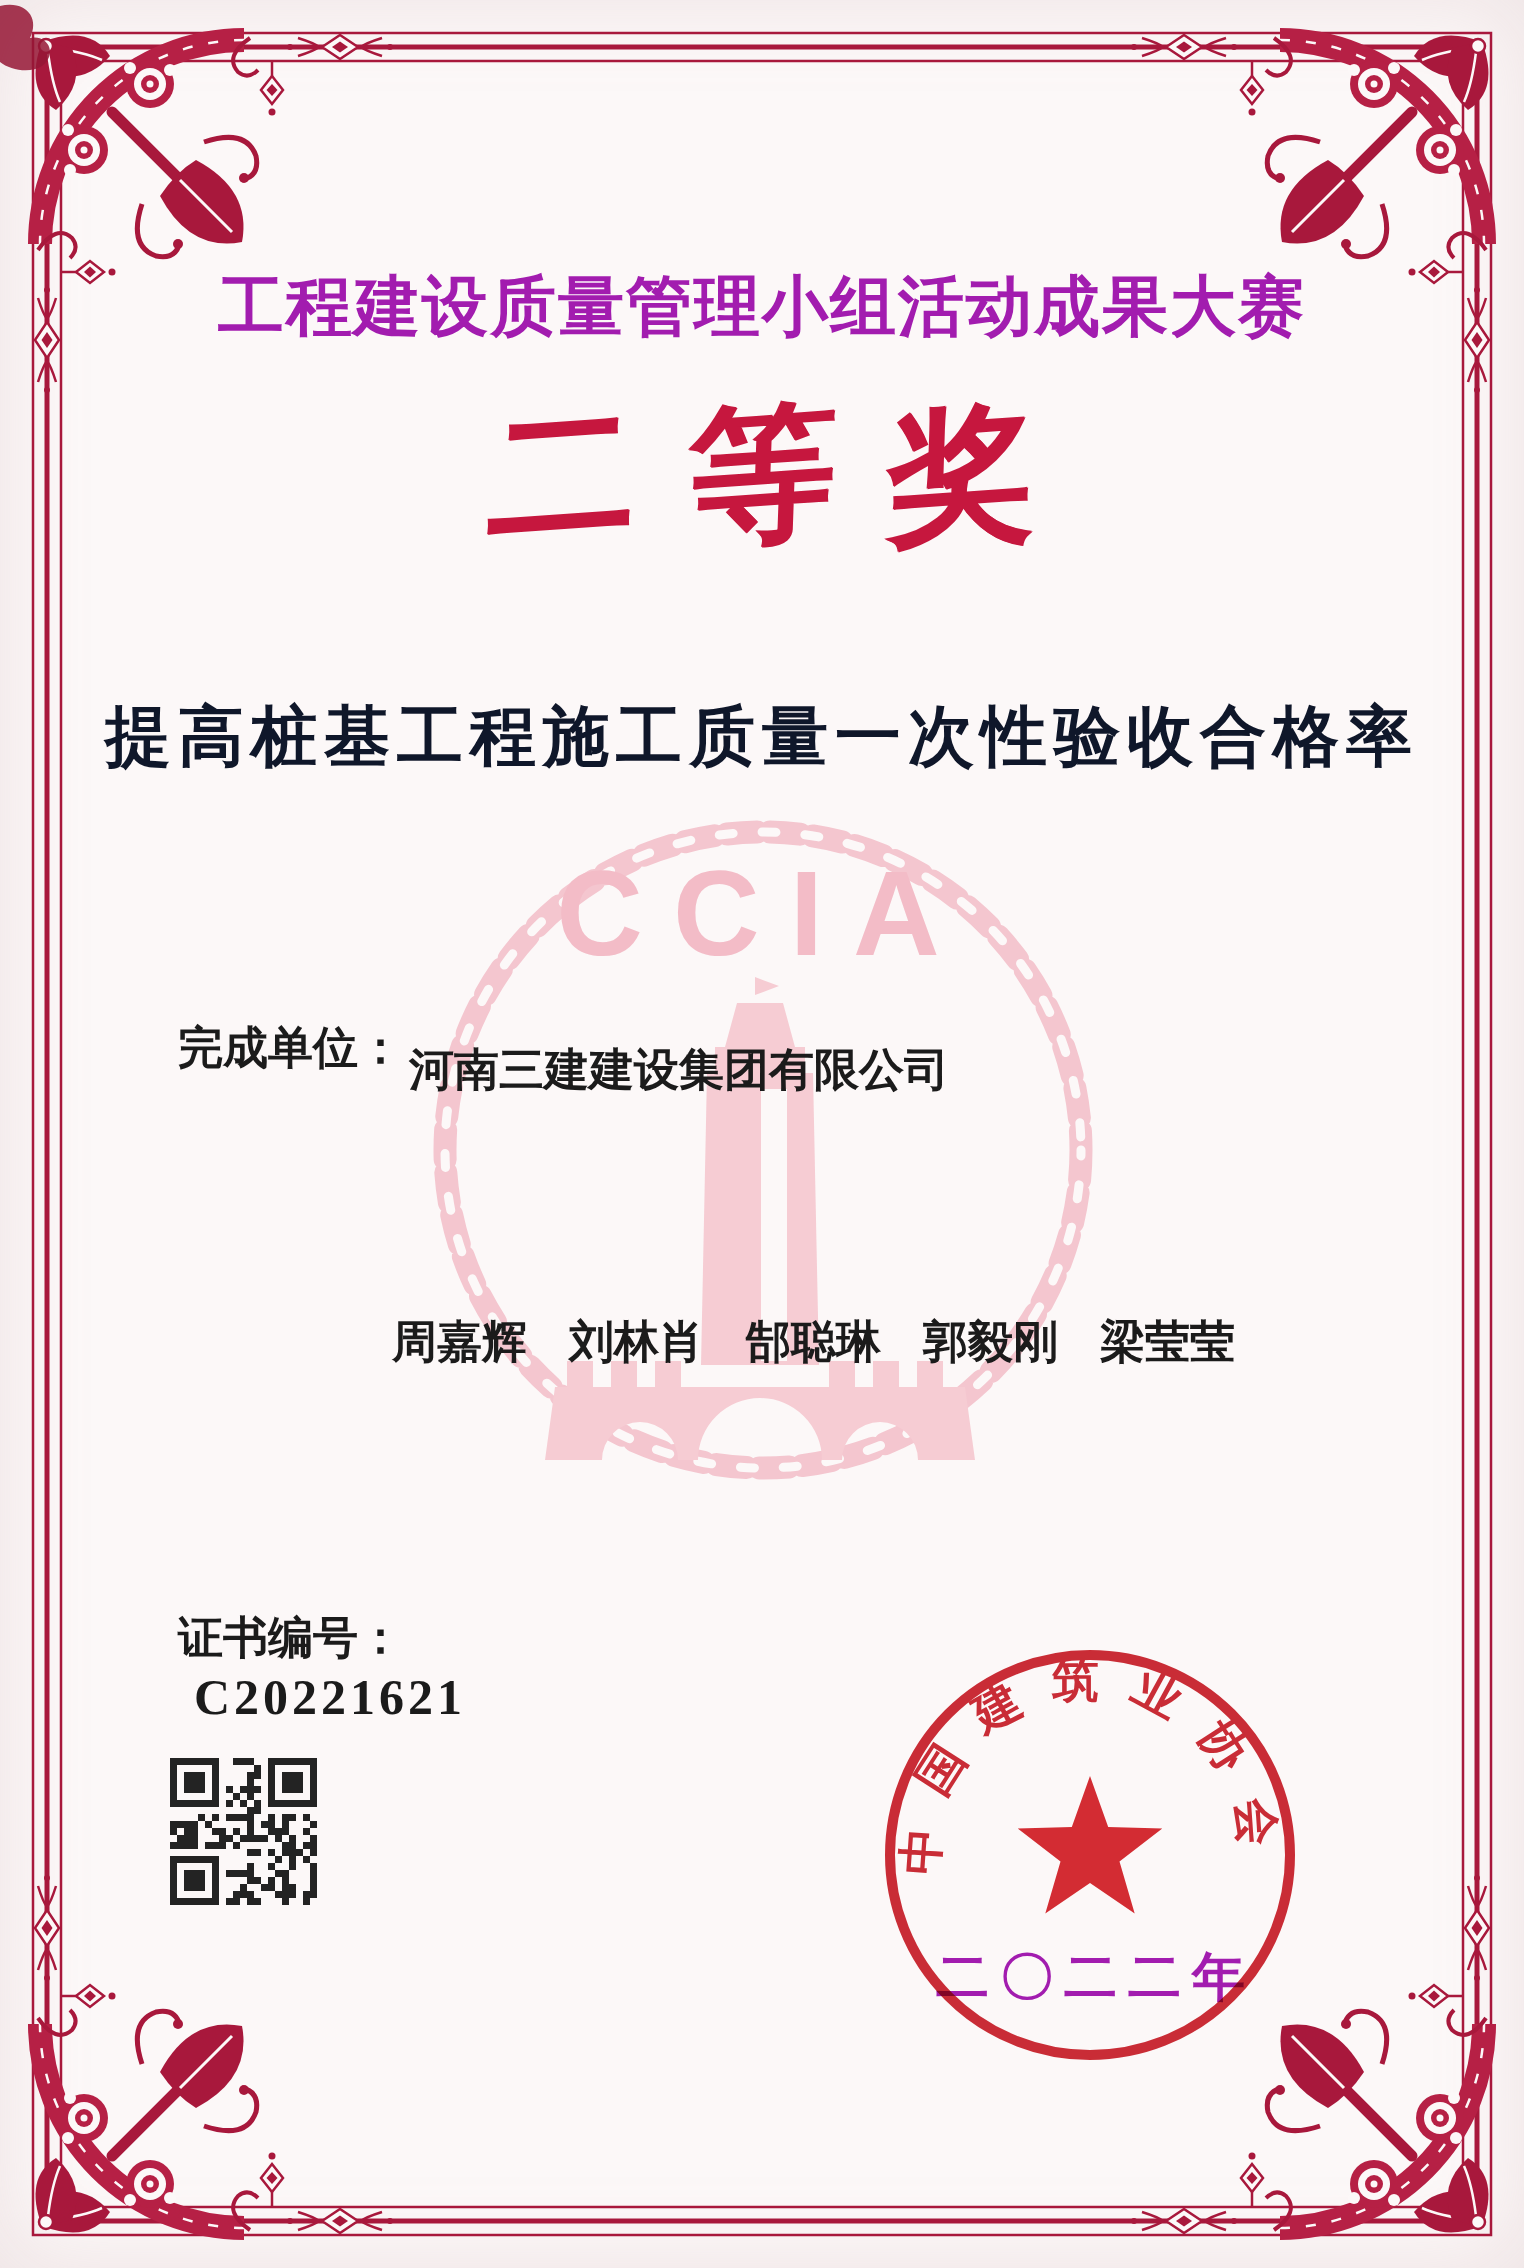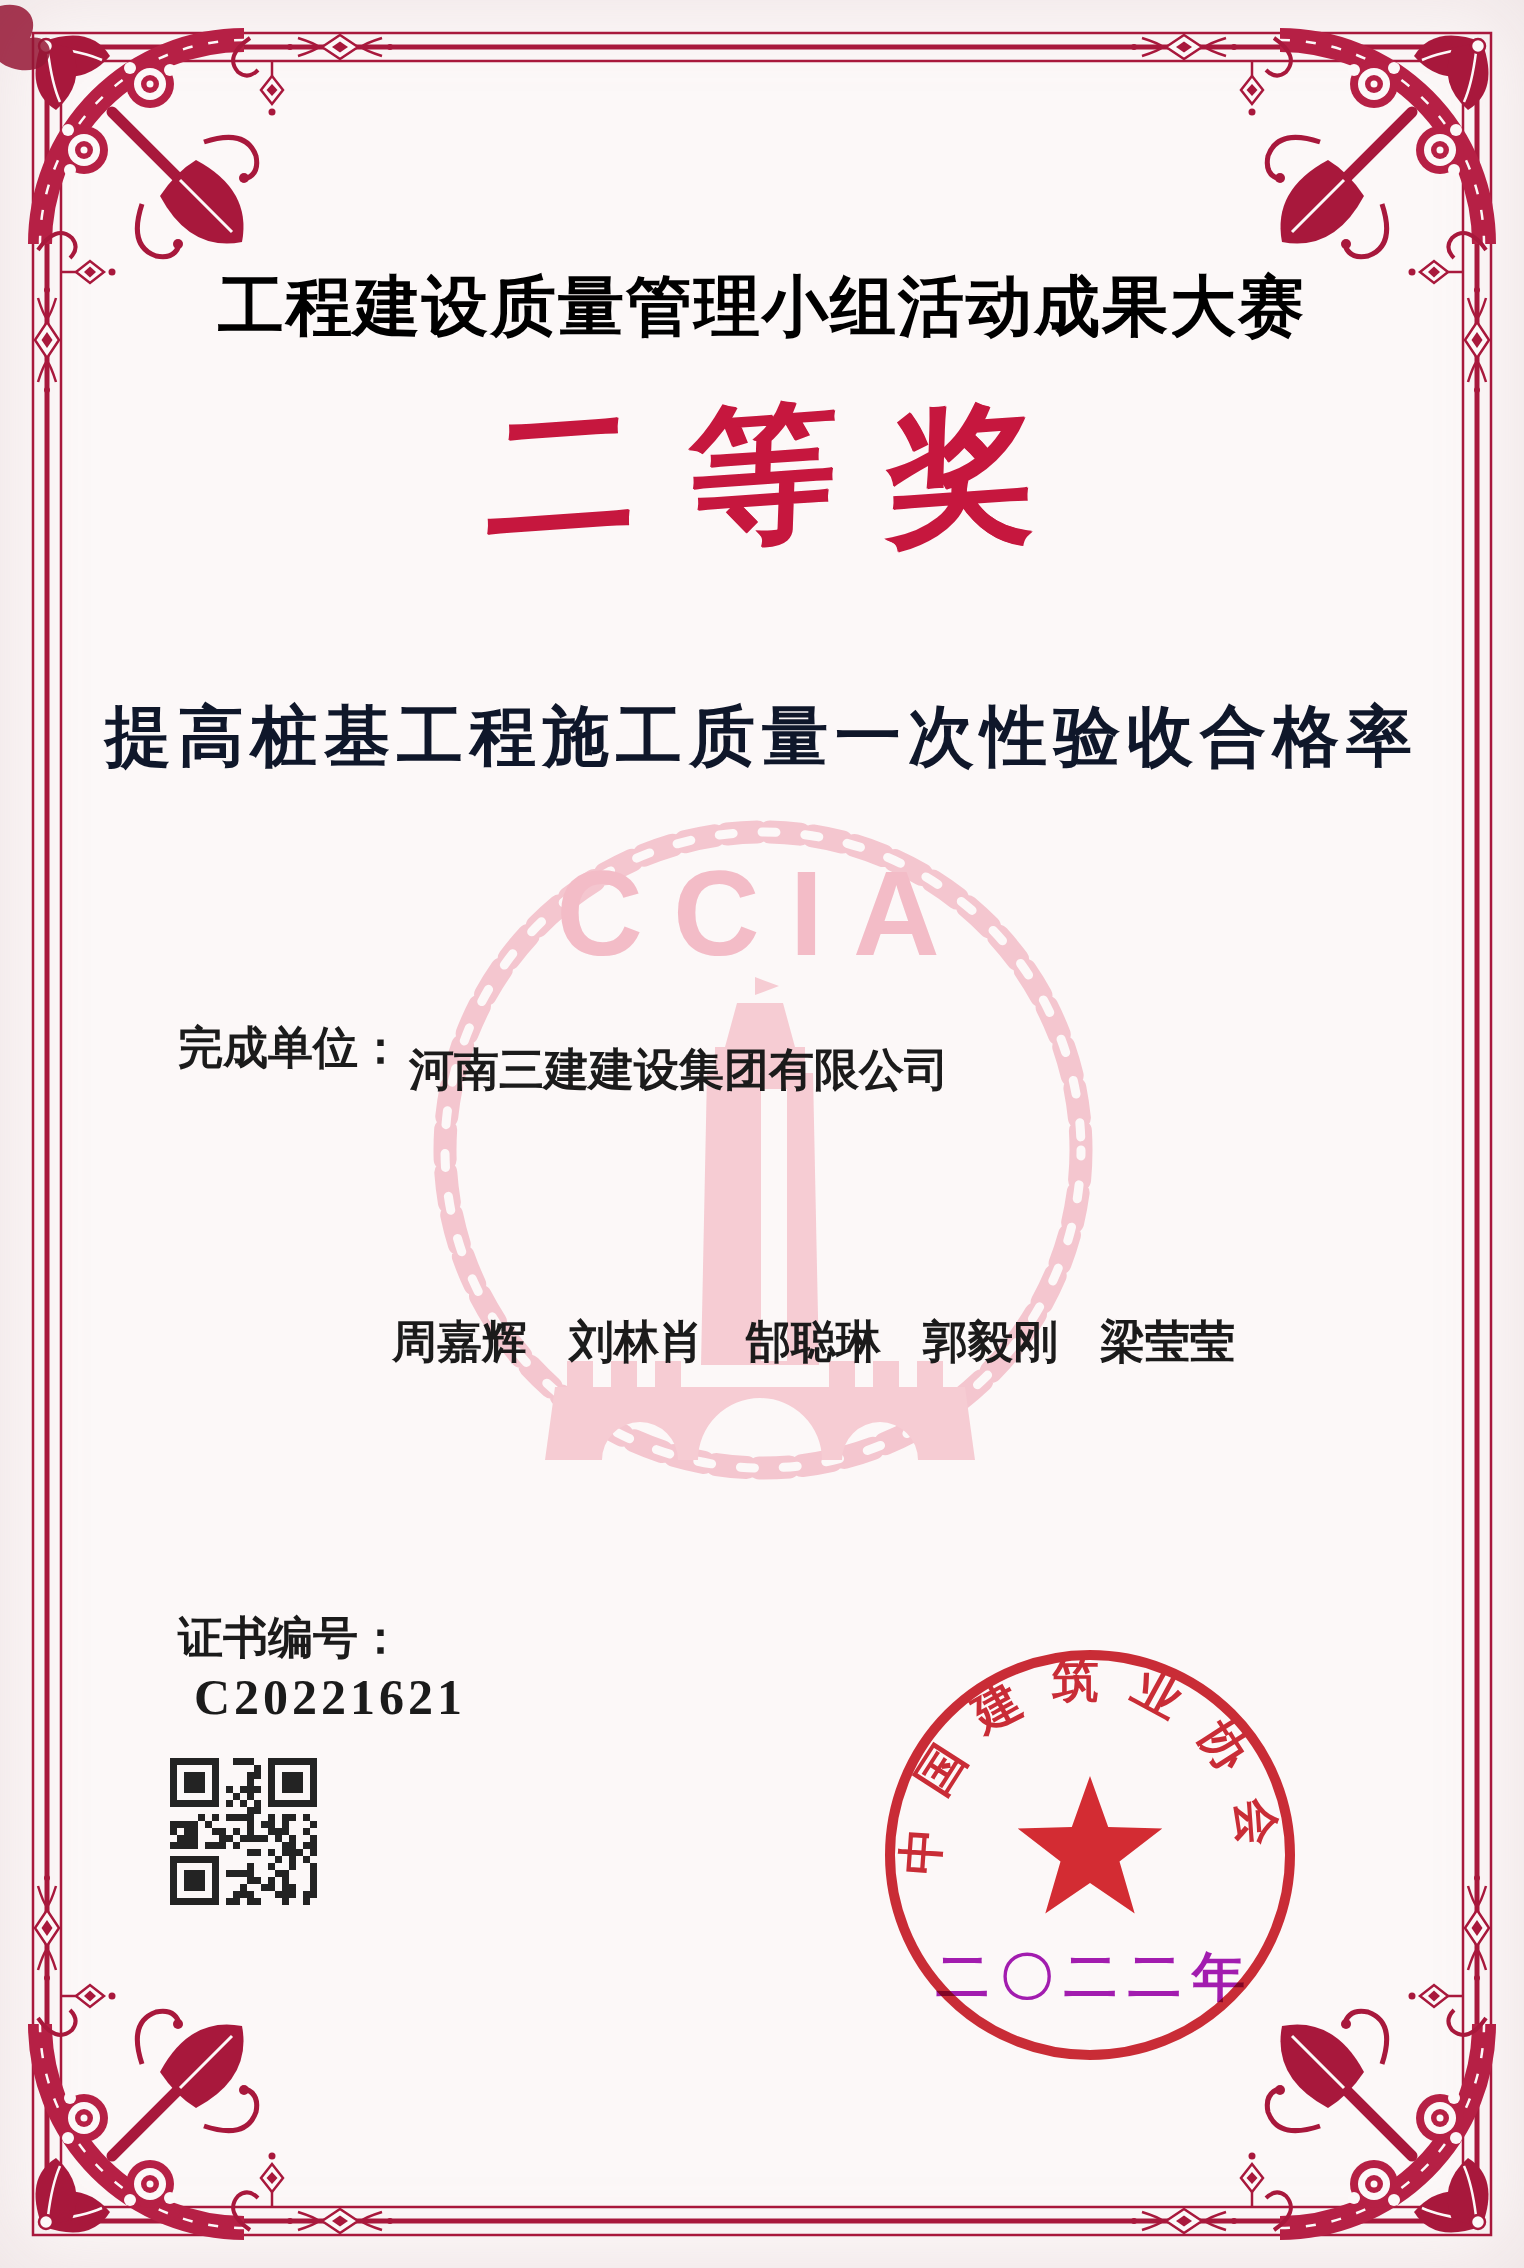--- a/index.html
+++ b/index.html
@@ -8,21 +8,21 @@
     background:#fcf8f8;overflow:hidden;
     box-shadow:inset 0 0 90px rgba(185,150,155,.22);
     font-family:"Liberation Serif","DejaVu Serif",serif;color:#1b1b1b;
   }
   .abs{position:absolute;}
   svg{display:block;}
   
   .comp-title{
     top:262px;left:0;width:100%;text-align:center;
     font-family:"Liberation Sans","DejaVu Sans",sans-serif;
-    font-weight:700;font-size:66px;letter-spacing:2px;color:#000000;z-index:3;
+    font-weight:700;font-size:66px;letter-spacing:2px;color:#a21caf;z-index:3;
   }
   .award-row{
     top:392px;left:0;width:100%;display:flex;justify-content:center;gap:52px;z-index:3;
   }
   .award-char{
     font-size:148px;line-height:1.1;font-weight:700;color:#c6173e;
     font-family:"DejaVu Serif","Liberation Serif",serif;
     transform:rotate(-4deg) skewX(-6deg);
     text-shadow:1px 1px 0 #c6173e;
   }

